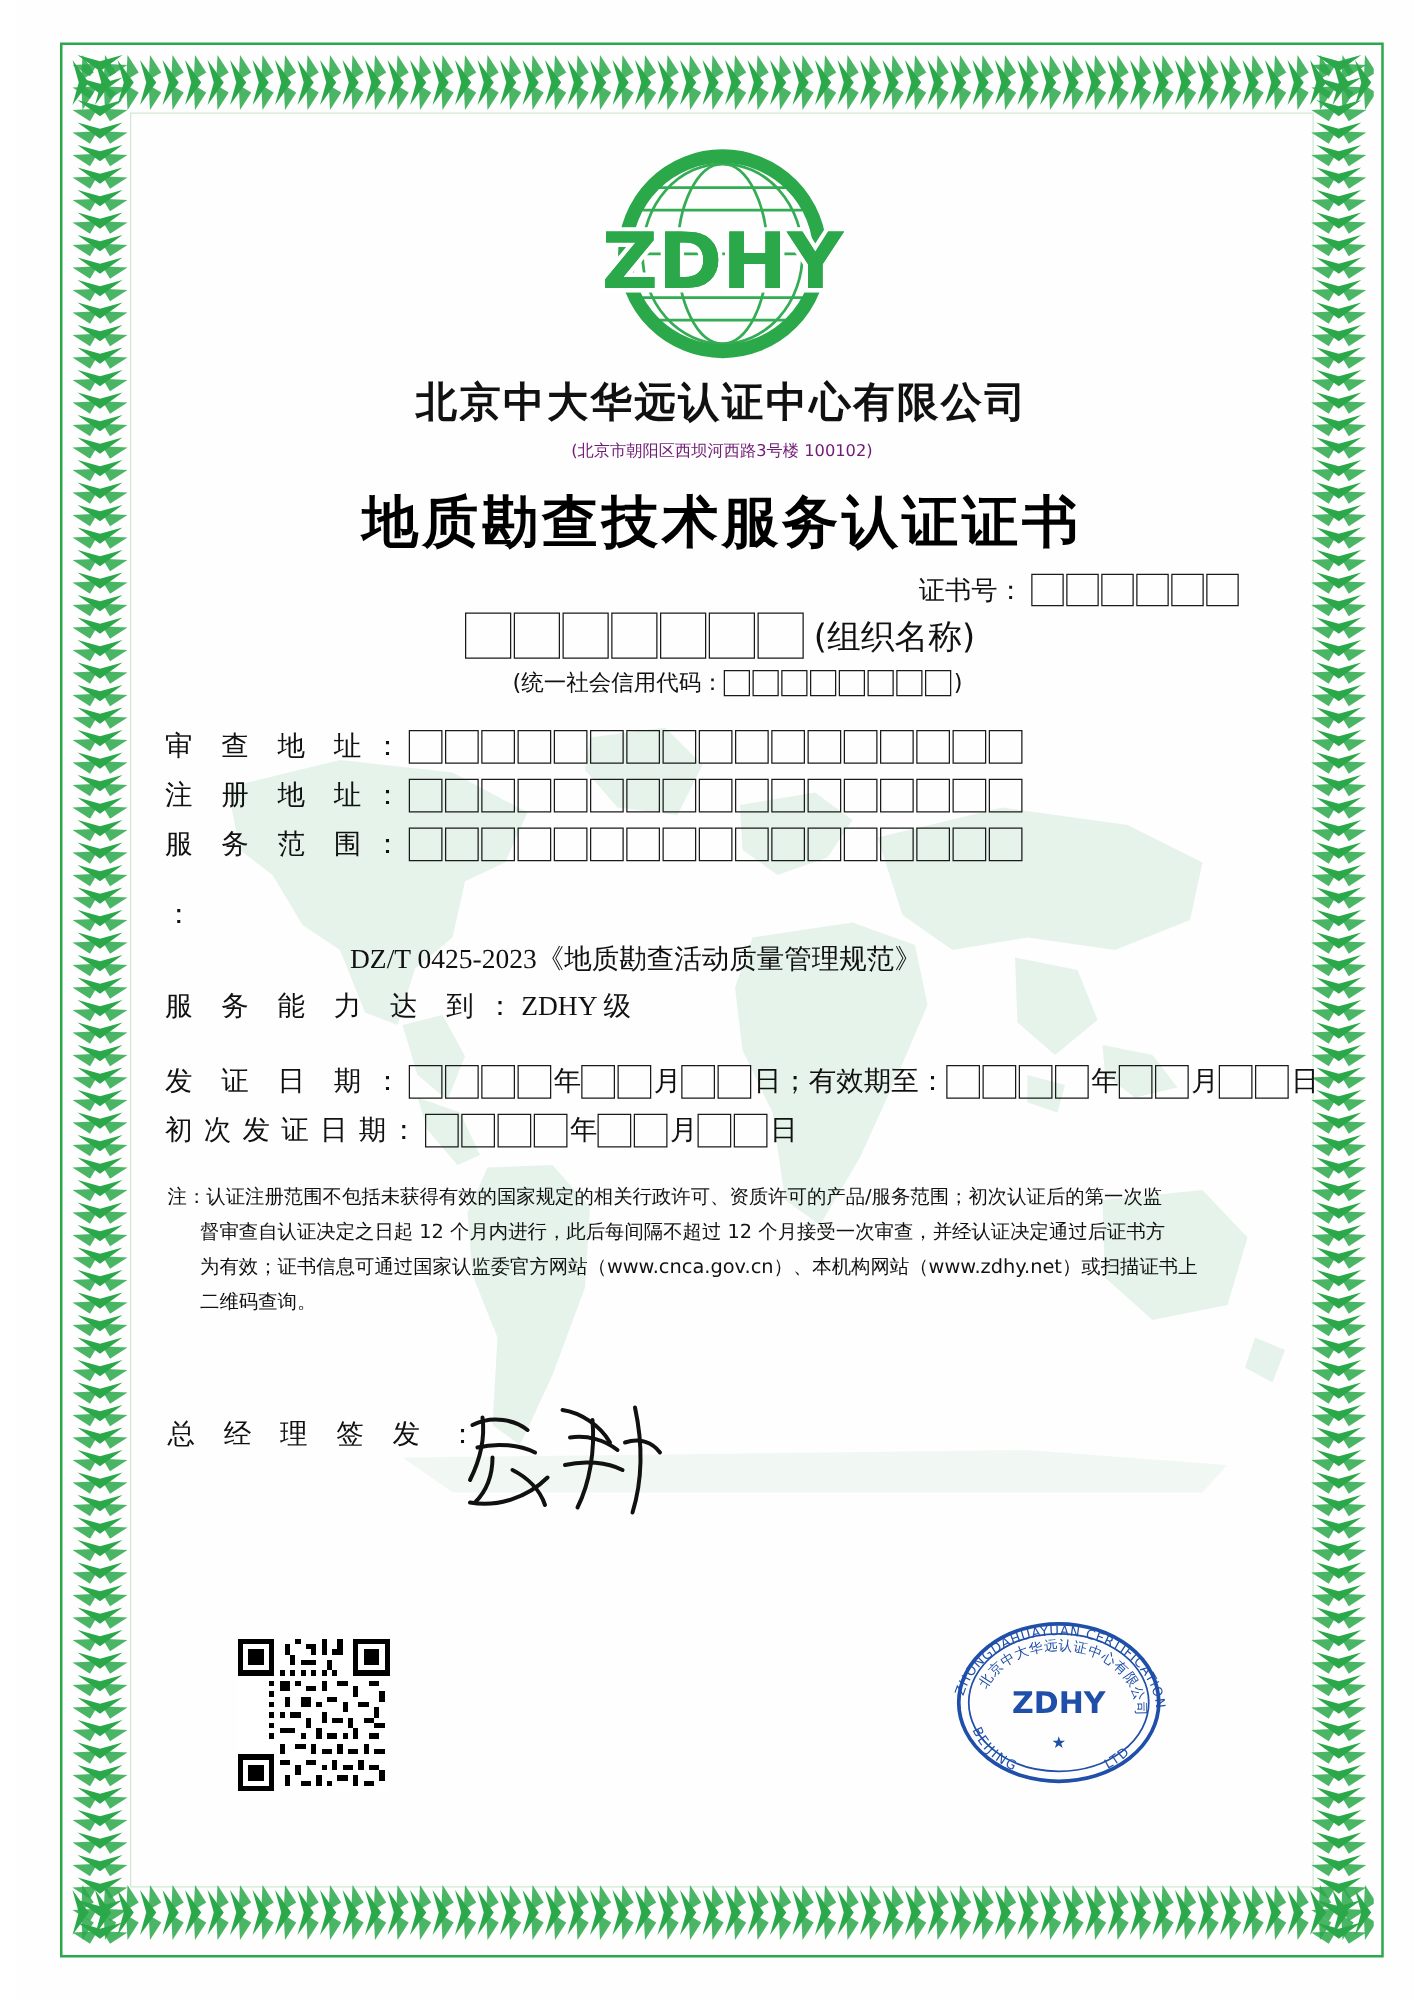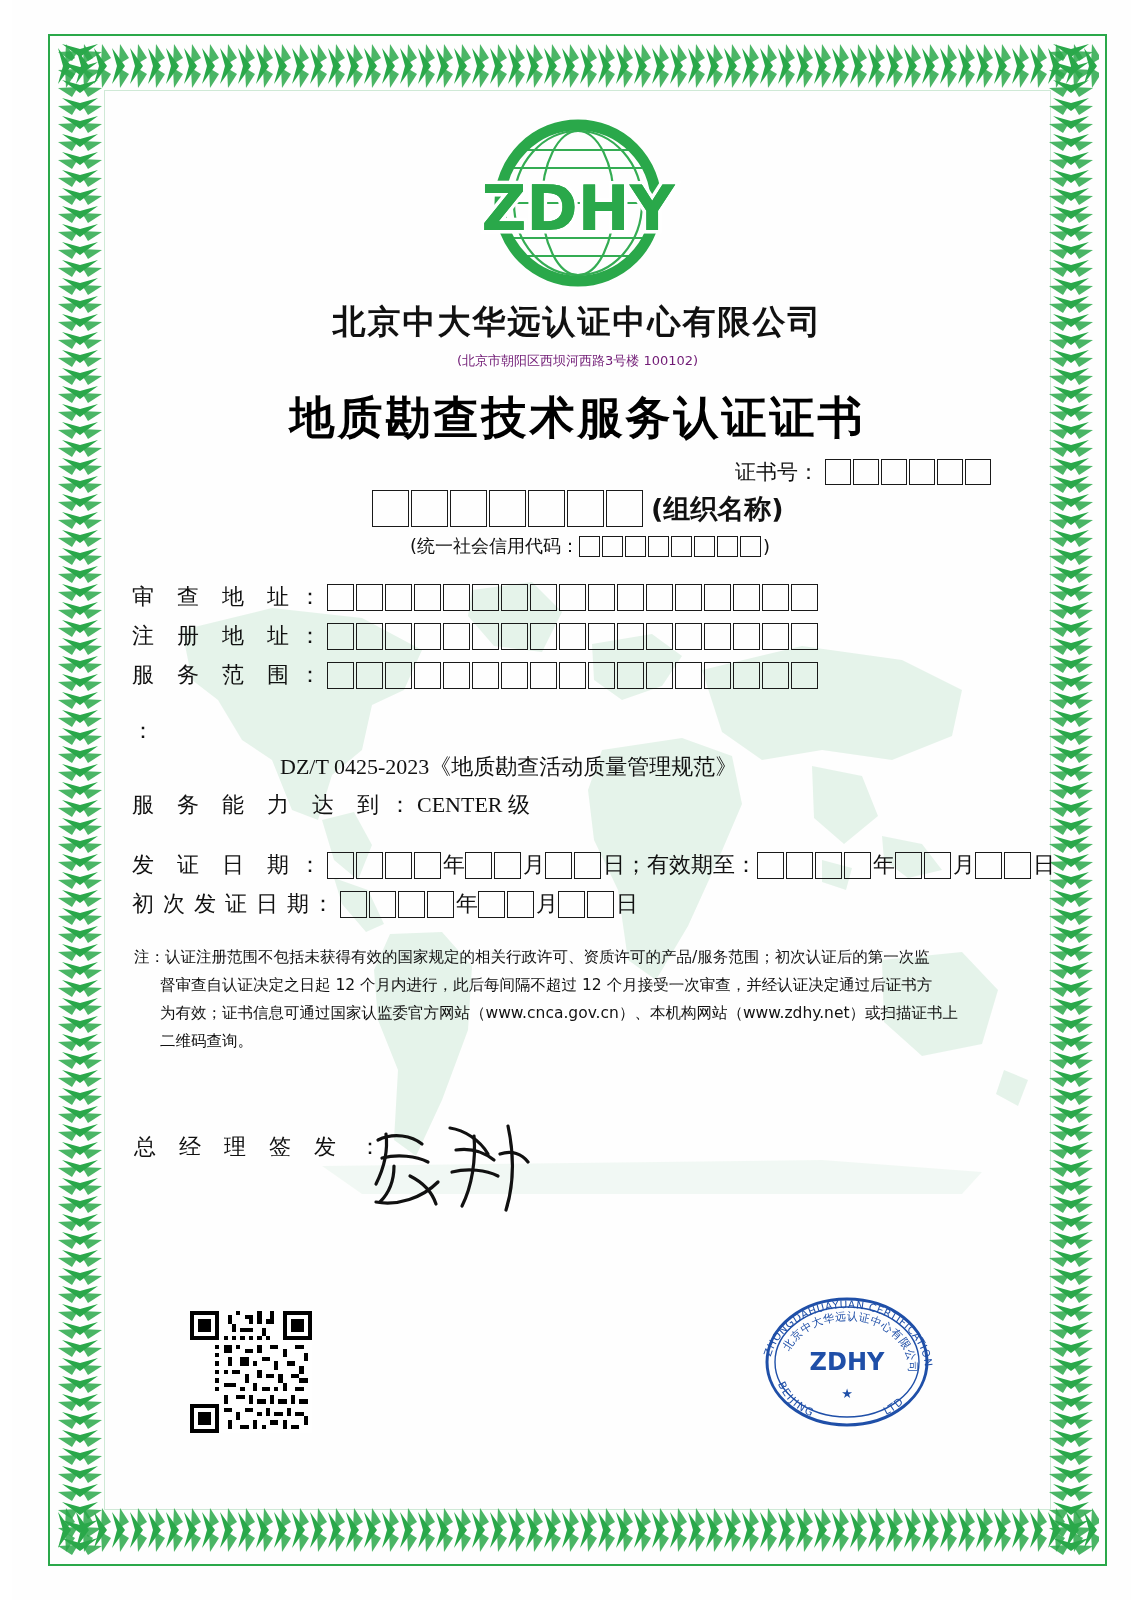--- a/index.html
+++ b/index.html
@@ -140,21 +140,20 @@
     left: 360px;
     top: 490px;
     display: flex;
     align-items: center;
     font-size: 28px;
     font-family: "DejaVu Sans", sans-serif;
   }
   .org-row .label {
     font-size: 27px;
     margin-left: 6px;
-    font-weight: bold;
   }
   .credit-row {
     position: absolute;
     left: 398px;
     top: 534px;
     display: flex;
     align-items: center;
     font-size: 18px;
     font-family: "DejaVu Sans", sans-serif;
   }
@@ -1204,21 +1203,21 @@
 
   <div class="field-row" id="row-capability-1">
     <span class="colon">：</span>
   </div>
   <div class="field-row" id="row-capability-2">
     <span class="mono-text">DZ/T 0425-2023《地质勘查活动质量管理规范》</span>
   </div>
   <div class="field-row" id="row-capability-level">
     <span class="field-label">服 务 能 力 达 到</span>
     <span class="colon">：</span>
-    <span class="mono-text">CENTER 级</span>
+    <span class="mono-text">ZDHY 级</span>
   </div>
 
   <div class="field-row" id="row-issue-date">
     <span class="field-label">发 证 日 期</span>
     <span class="colon">：</span>
     <span class="box-group md"><span class="box md"></span><span class="box md"></span><span class="box md"></span><span class="box md"></span></span>
     <span>年</span>
     <span class="box-group md"><span class="box md"></span><span class="box md"></span></span>
     <span>月</span>
     <span class="box-group md"><span class="box md"></span><span class="box md"></span></span>

